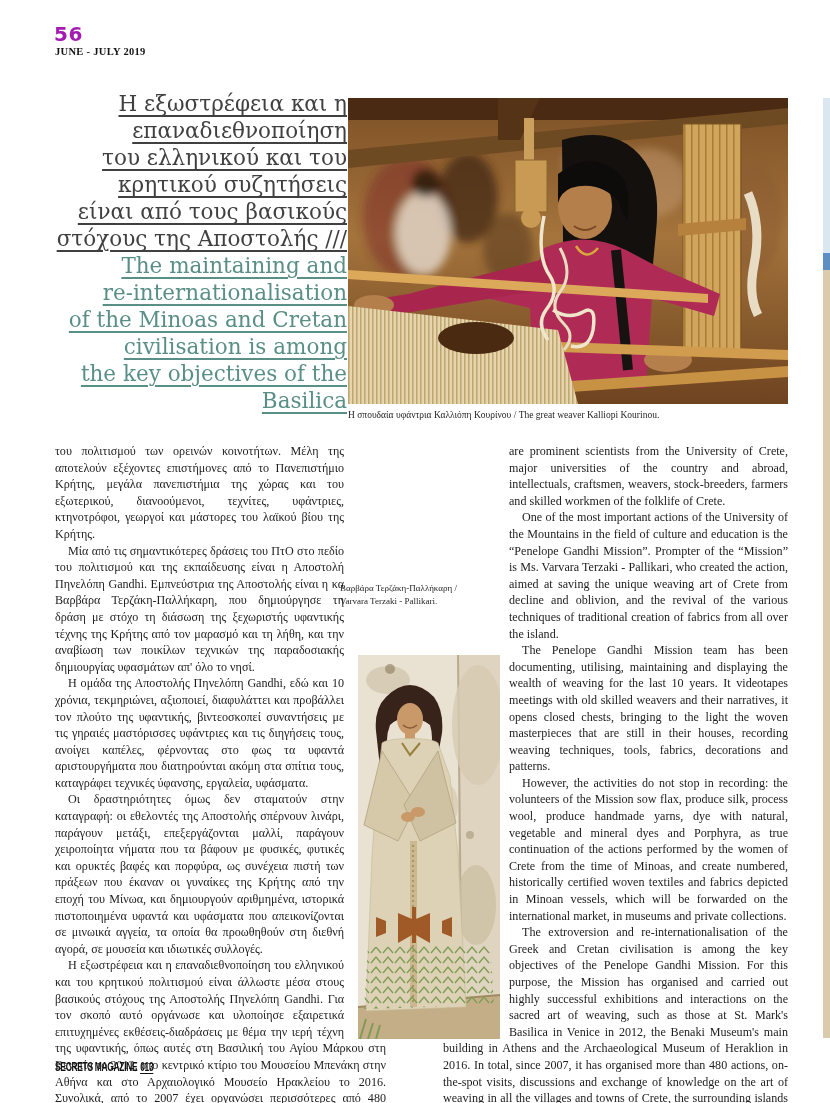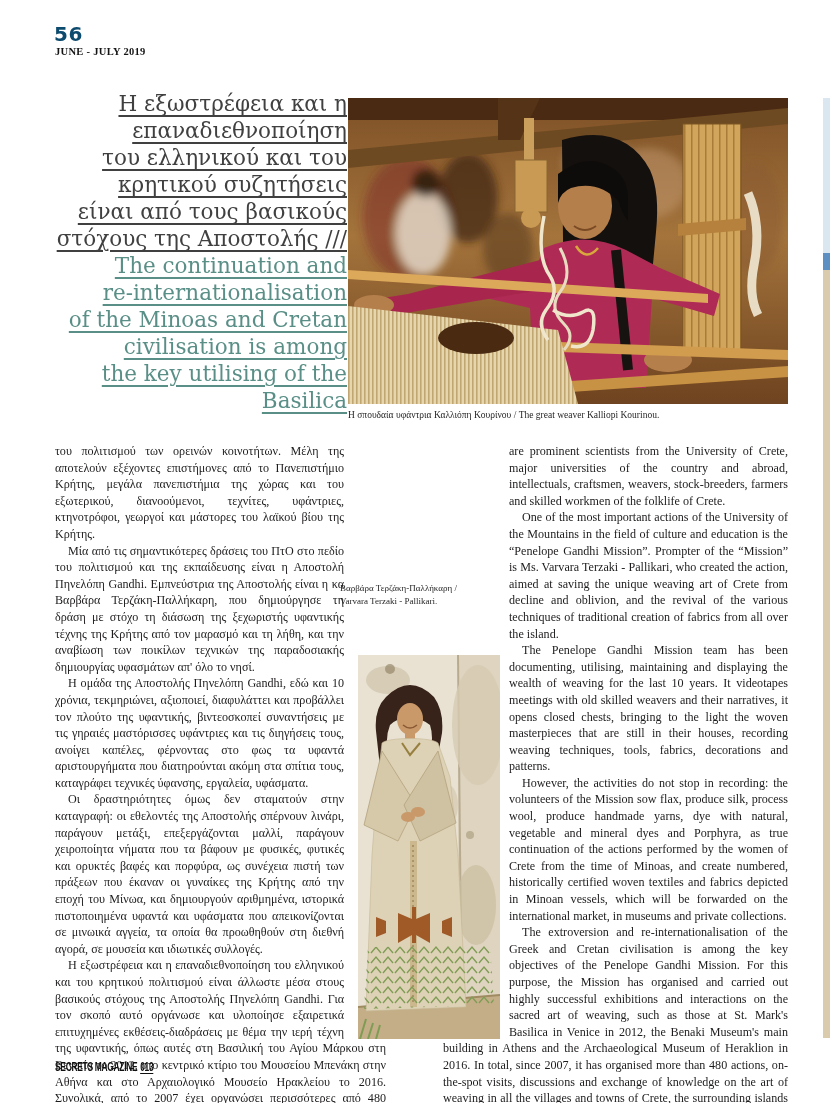--- a/index.html
+++ b/index.html
@@ -4,21 +4,21 @@
 <style>
   html,body{margin:0;padding:0;}
   body{
     width:830px;height:1103px;background:#ffffff;position:relative;overflow:hidden;
     font-family:"Liberation Serif","DejaVu Serif",serif;color:#1f1d1e;
   }
   .abs{position:absolute;}
 
   
   .page-number{left:54px;top:22px;font-family:"DejaVu Sans","Liberation Sans",sans-serif;
-    font-weight:bold;font-size:20px;color:#0c4a6e;letter-spacing:.5px;}
+    font-weight:bold;font-size:20px;color:#a21caf;letter-spacing:.5px;}
   .issue-date{left:55px;top:46px;font-weight:bold;font-size:10.5px;letter-spacing:.3px;color:#141414;}
 
   
   .headline{left:55px;top:90px;width:292px;text-align:right;}
   .hl-line{font-family:"DejaVu Serif","Liberation Serif",serif;font-size:21.5px;line-height:27px;
     text-decoration:underline;text-underline-offset:4px;text-decoration-thickness:1.5px;white-space:nowrap;}
   .hl-greek{color:#404040;}
   .hl-en{color:#5a8f87;}
 
   
@@ -56,25 +56,25 @@
 <div class="abs page-number">56</div>
 <div class="abs issue-date">JUNE - JULY 2019</div>
 
 <div class="abs headline">
   <div class="hl-line hl-greek">Η εξωστρέφεια και η</div>
   <div class="hl-line hl-greek">επαναδιεθνοποίηση</div>
   <div class="hl-line hl-greek">του ελληνικού και του</div>
   <div class="hl-line hl-greek">κρητικού συζητήσεις</div>
   <div class="hl-line hl-greek">είναι από τους βασικούς</div>
   <div class="hl-line hl-greek">στόχους της Αποστολής ///</div>
-  <div class="hl-line hl-en">The continuation and</div>
+  <div class="hl-line hl-en">The maintaining and</div>
   <div class="hl-line hl-en">re-internationalisation</div>
   <div class="hl-line hl-en">of the Minoas and Cretan</div>
   <div class="hl-line hl-en">civilisation is among</div>
-  <div class="hl-line hl-en">the key utilising of the</div>
+  <div class="hl-line hl-en">the key objectives of the</div>
   <div class="hl-line hl-en">Basilica</div>
 </div>
 
 <div class="abs photo-loom">
   <svg viewBox="0 0 440 306" preserveAspectRatio="none">
     <defs>
       <linearGradient id="lgbg" x1="0" y1="0" x2="0" y2="1">
         <stop offset="0" stop-color="#7d5026"></stop>
           <stop offset="0.45" stop-color="#a4743c"></stop>
           <stop offset="1" stop-color="#6e431f"></stop>

